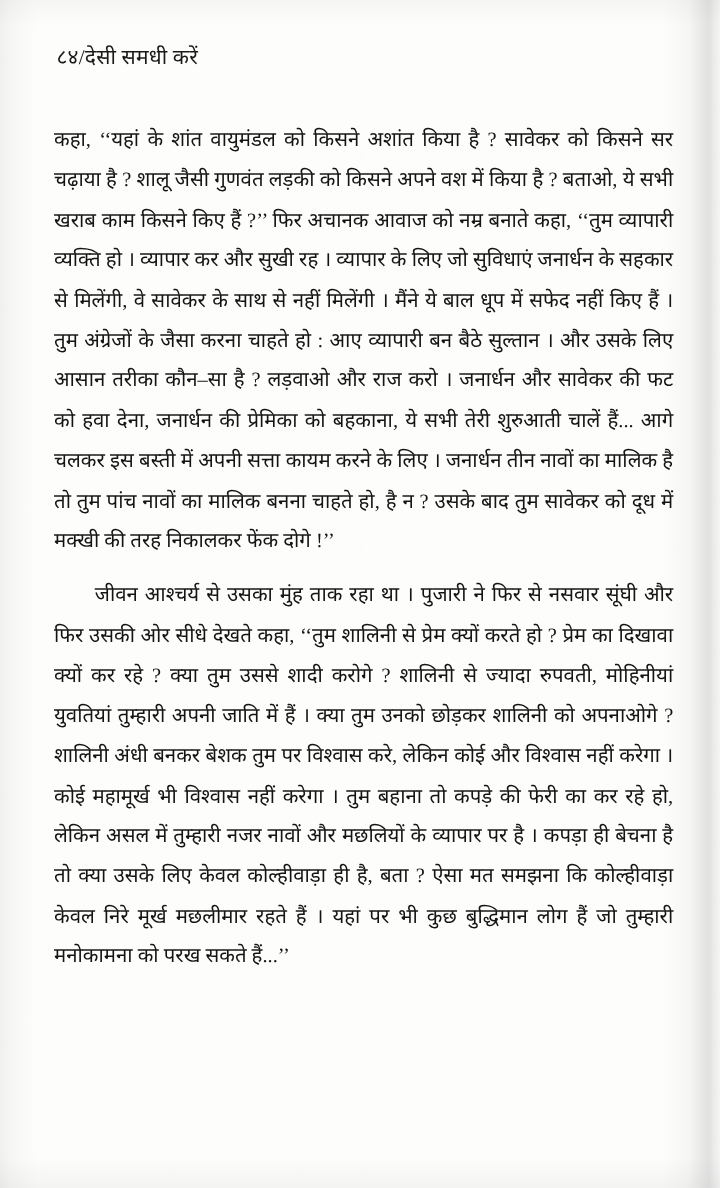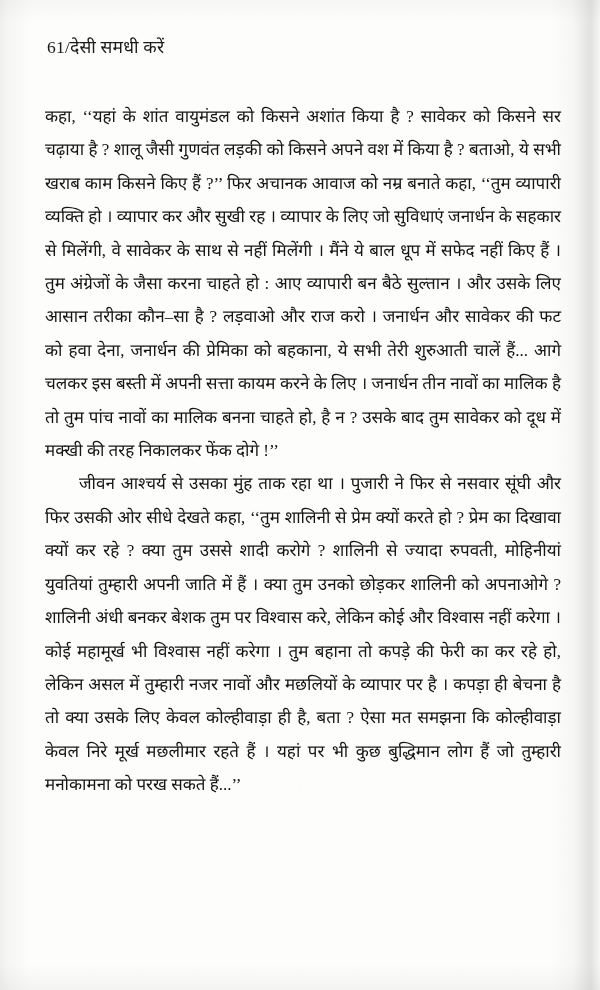--- a/index.html
+++ b/index.html
@@ -77,21 +77,21 @@
   }
 
   .para {
     margin: 0;
     text-indent: 0;
   }
   .para.indented {
     text-indent: 34px;
   }
   .para + .para {
-    margin-top: 0;
+    margin-top: 12px;
   }
 
   
   .grain {
     position: absolute;
     inset: 0;
     pointer-events: none;
     opacity: 0.55;
     background-image:
       radial-gradient(circle at 12% 22%, rgba(0,0,0,0.025) 0.6px, rgba(0,0,0,0) 1.2px),
@@ -106,21 +106,21 @@
 
 <div class="page">
 
   <div class="page-shade-top"></div>
   <div class="page-shade-bottom"></div>
   <div class="page-shade-left"></div>
   <div class="page-shade-right"></div>
 
   <div class="content">
 
-    <div class="running-head">61/देसी समधी करें</div>
+    <div class="running-head">८४/देसी समधी करें</div>
 
     <div class="body-text">
       <p class="para">कहा, ‘‘यहां के शांत वायुमंडल को किसने अशांत किया है ? सावेकर को किसने सर चढ़ाया है ? शालू जैसी गुणवंत लड़की को किसने अपने वश में किया है ? बताओ, ये सभी खराब काम किसने किए हैं ?’’ फिर अचानक आवाज को नम्र बनाते कहा, ‘‘तुम व्यापारी व्यक्ति हो । व्यापार कर और सुखी रह । व्यापार के लिए जो सुविधाएं जनार्धन के सहकार से मिलेंगी, वे सावेकर के साथ से नहीं मिलेंगी । मैंने ये बाल धूप में सफेद नहीं किए हैं । तुम अंग्रेजों के जैसा करना चाहते हो : आए व्यापारी बन बैठे सुल्तान । और उसके लिए आसान तरीका कौन–सा है ? लड़वाओ और राज करो । जनार्धन और सावेकर की फट को हवा देना, जनार्धन की प्रेमिका को बहकाना, ये सभी तेरी शुरुआती चालें हैं... आगे चलकर इस बस्ती में अपनी सत्ता कायम करने के लिए । जनार्धन तीन नावों का मालिक है तो तुम पांच नावों का मालिक बनना चाहते हो, है न ? उसके बाद तुम सावेकर को दूध में मक्खी की तरह निकालकर फेंक दोगे !’’</p>
       <p class="para indented">जीवन आश्चर्य से उसका मुंह ताक रहा था । पुजारी ने फिर से नसवार सूंघी और फिर उसकी ओर सीधे देखते कहा, ‘‘तुम शालिनी से प्रेम क्यों करते हो ? प्रेम का दिखावा क्यों कर रहे ? क्या तुम उससे शादी करोगे ? शालिनी से ज्यादा रुपवती, मोहिनीयां युवतियां तुम्हारी अपनी जाति में हैं । क्या तुम उनको छोड़कर शालिनी को अपनाओगे ? शालिनी अंधी बनकर बेशक तुम पर विश्वास करे, लेकिन कोई और विश्वास नहीं करेगा । कोई महामूर्ख भी विश्वास नहीं करेगा । तुम बहाना तो कपड़े की फेरी का कर रहे हो, लेकिन असल में तुम्हारी नजर नावों और मछलियों के व्यापार पर है । कपड़ा ही बेचना है तो क्या उसके लिए केवल कोल्हीवाड़ा ही है, बता ? ऐसा मत समझना कि कोल्हीवाड़ा केवल निरे मूर्ख मछलीमार रहते हैं । यहां पर भी कुछ बुद्धिमान लोग हैं जो तुम्हारी मनोकामना को परख सकते हैं...’’</p>
     </div>
 
   </div>
 
   <div class="grain"></div>
 </div>

